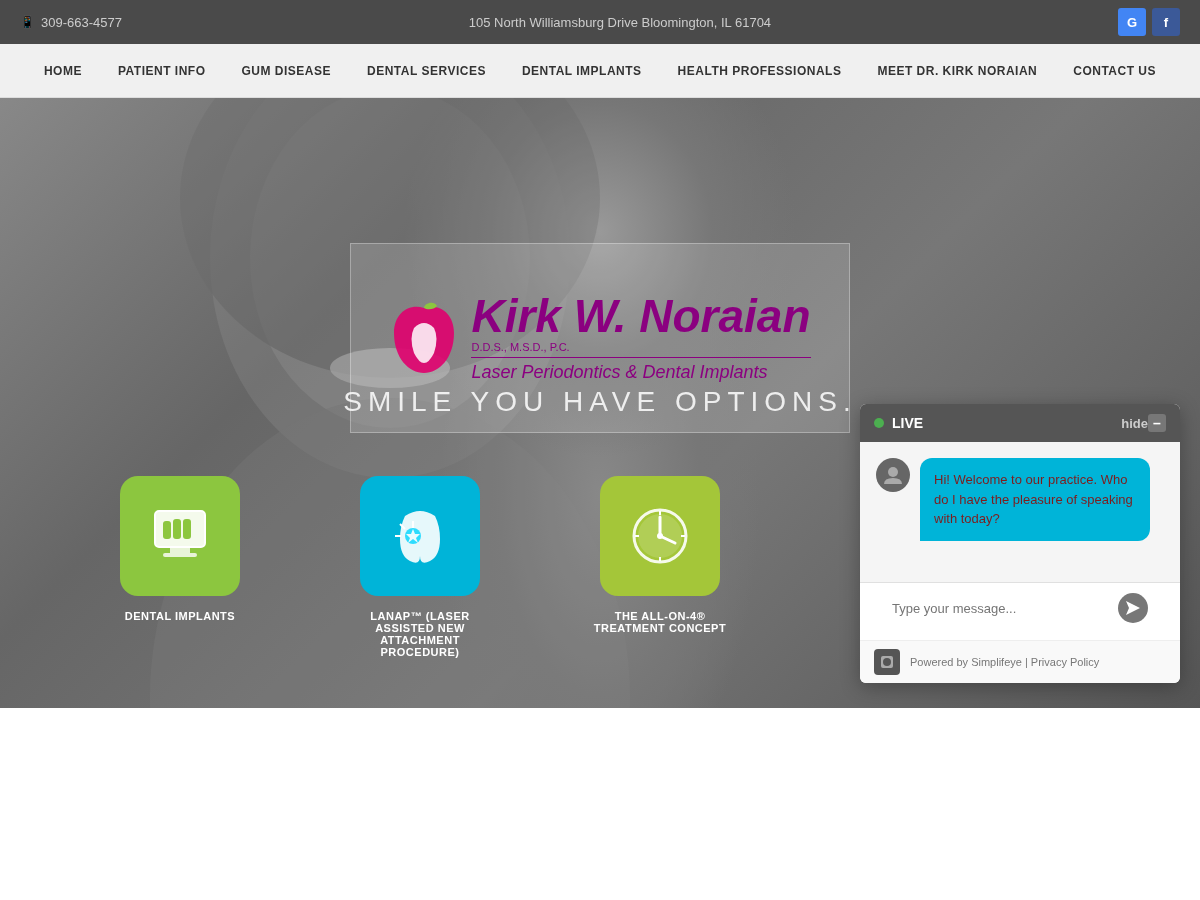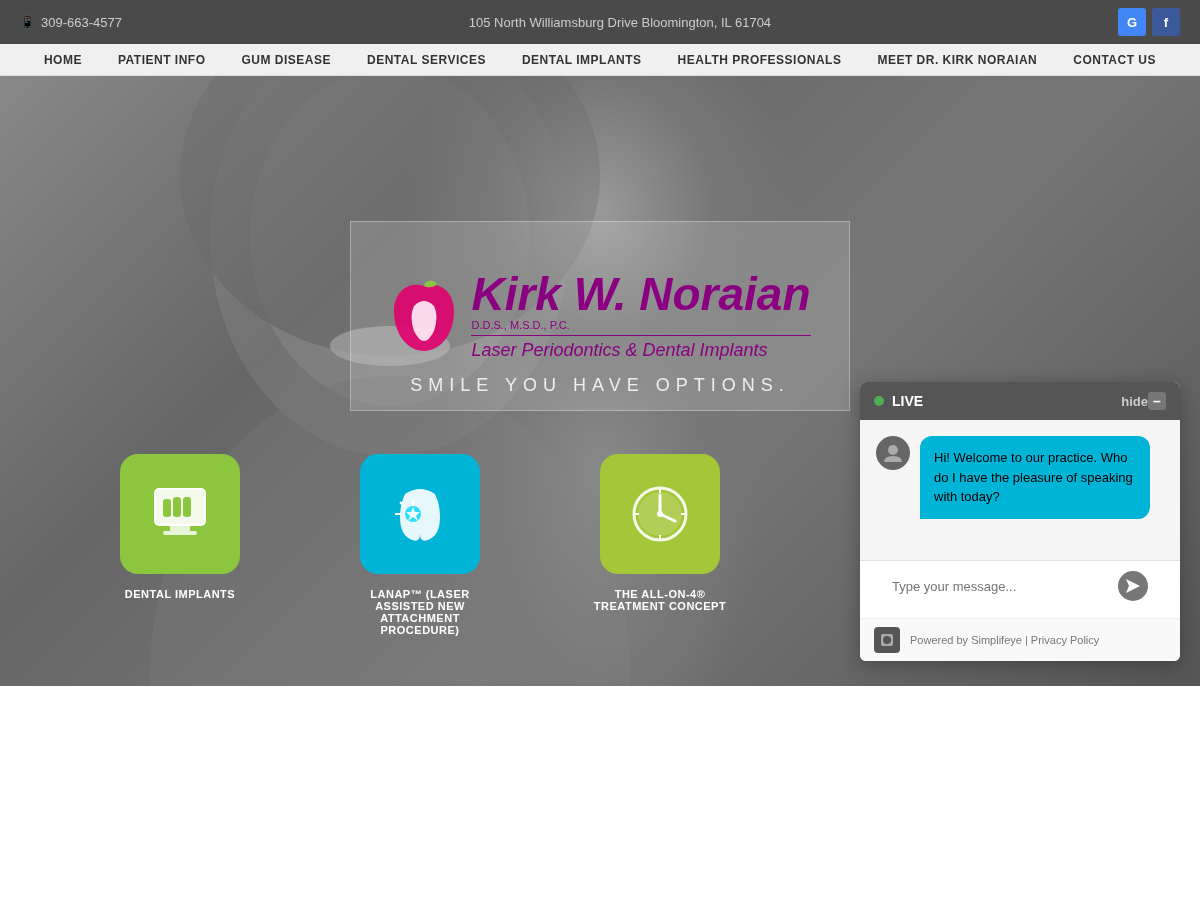--- a/index.html
+++ b/index.html
@@ -26,21 +26,21 @@
       display: flex; align-items: center; justify-content: center;
       font-weight: bold; font-size: 13px; color: white;
       cursor: pointer; border-radius: 3px;
     }
     .social-btn.google { background: #4285F4; }
     .social-btn.facebook { background: #3b5998; }
 
     
     #nav {
       background: #f0f0f0;
-      height: 32px;
+      height: 54px;
       display: flex;
       align-items: center;
       justify-content: center;
       gap: 0;
       border-bottom: 1px solid #ddd;
     }
     .nav-item {
       padding: 0 18px;
       height: 50px;
       display: flex;
@@ -127,21 +127,21 @@
       padding-top: 4px;
     }
 
     
     #tagline {
       position: absolute;
       bottom: 290px;
       left: 0; right: 0;
       text-align: center;
       color: rgba(255,255,255,0.85);
-      font-size: 18px;
+      font-size: 28px;
       letter-spacing: 6px;
       font-weight: 300;
     }
 
     
     #service-cards {
       position: absolute;
       bottom: 50px;
       left: 100px;
       display: flex;
@@ -230,21 +230,21 @@
     #chat-avatar {
       width: 34px; height: 34px;
       background: #666;
       border-radius: 50%;
       flex-shrink: 0;
       display: flex; align-items: center; justify-content: center;
       color: white; font-size: 16px;
     }
     #chat-bubble {
       background: #00b4d8;
-      color: #000000;
+      color: #7f1d1d;
       border-radius: 12px 12px 12px 0;
       padding: 12px 14px;
       font-size: 13px;
       line-height: 1.5;
       max-width: 230px;
     }
     #chat-input-area {
       background: white;
       border-top: 1px solid #e0e0e0;
       padding: 10px 32px;

